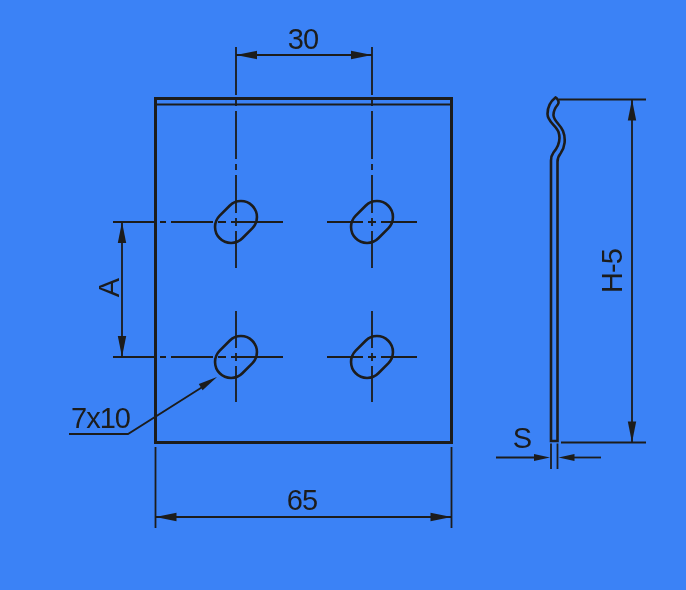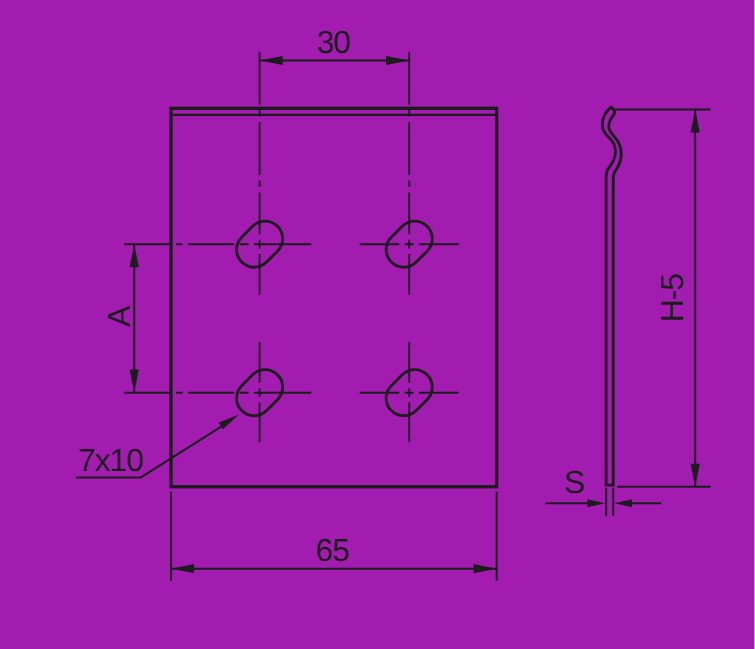--- a/index.html
+++ b/index.html
@@ -4,21 +4,21 @@
 <style>
   html, body {
     margin: 0;
     padding: 0;
     background: #ffffff;
   }
   #stage {
     position: relative;
     width: 686px;
     height: 590px;
-    background: #a21caf;
+    background: #3b82f6;
     overflow: hidden;
   }
   svg { display: block; }
   .obj    { stroke: #1c1c1c; stroke-width: 3;   fill: none; stroke-linecap: square; }
   .obj2   { stroke: #1c1c1c; stroke-width: 2.6; fill: none; }
   .inner  { stroke: #1c1c1c; stroke-width: 2;   fill: none; }
   .thin   { stroke: #1c1c1c; stroke-width: 1.8; fill: none; stroke-linecap: butt; }
   .arrow  { fill: #1c1c1c; stroke: none; }
   .dimtxt {
     font-family: "Liberation Sans", "DejaVu Sans", sans-serif;

